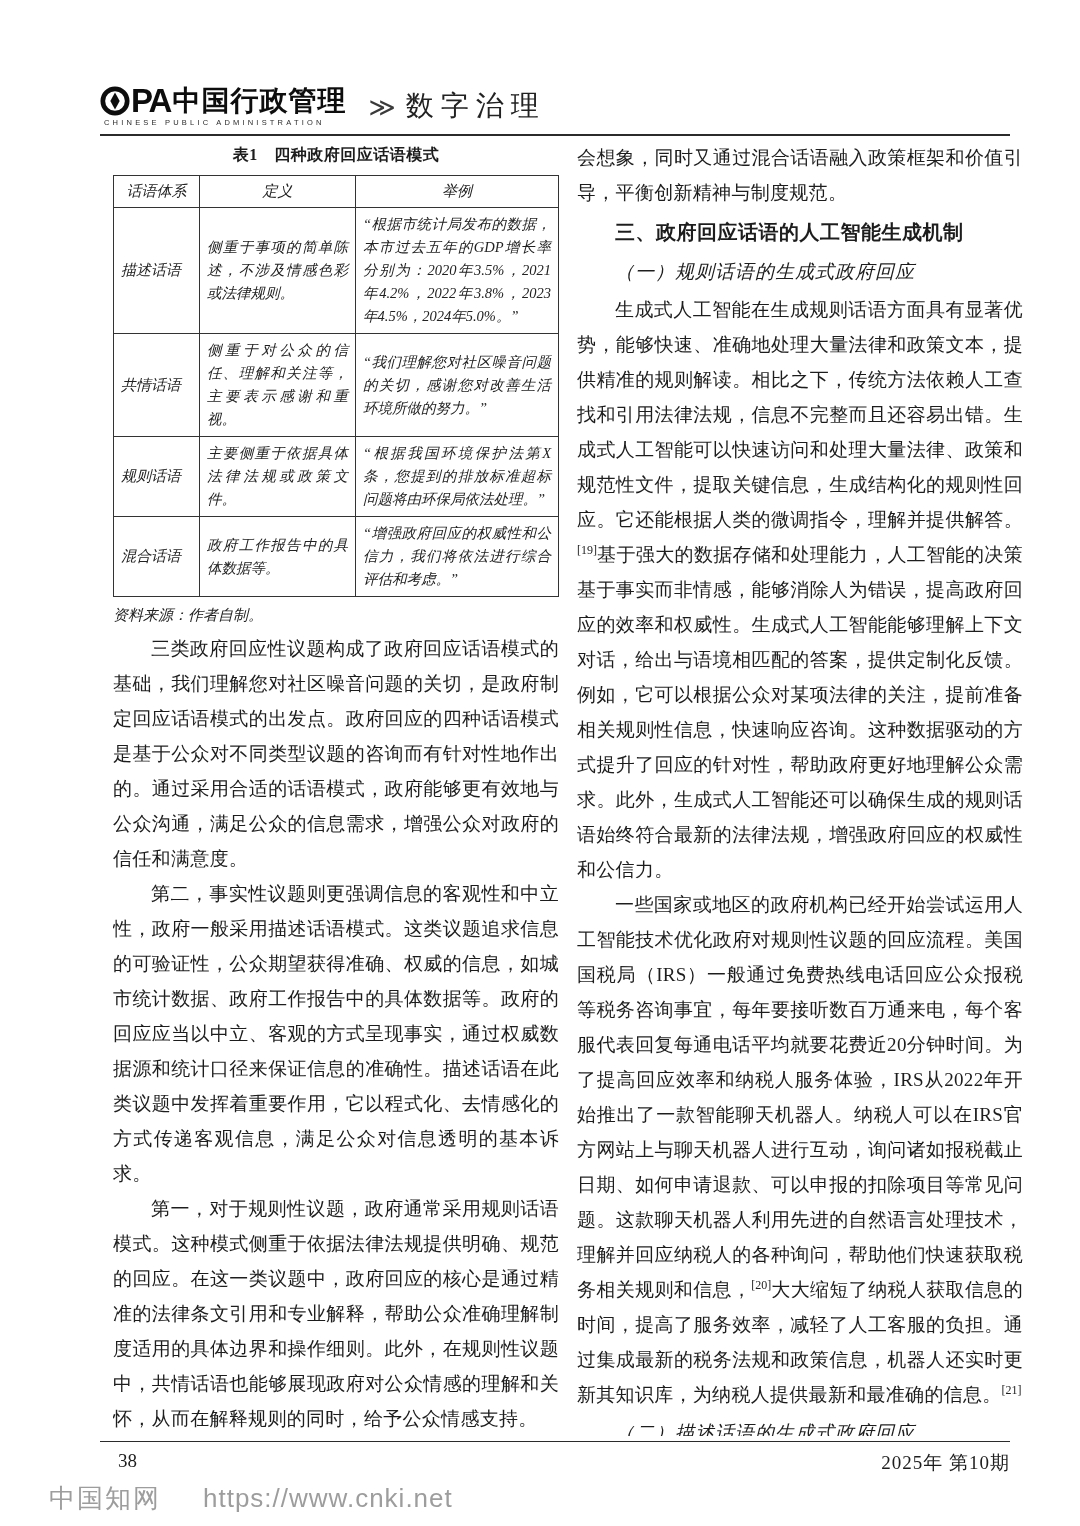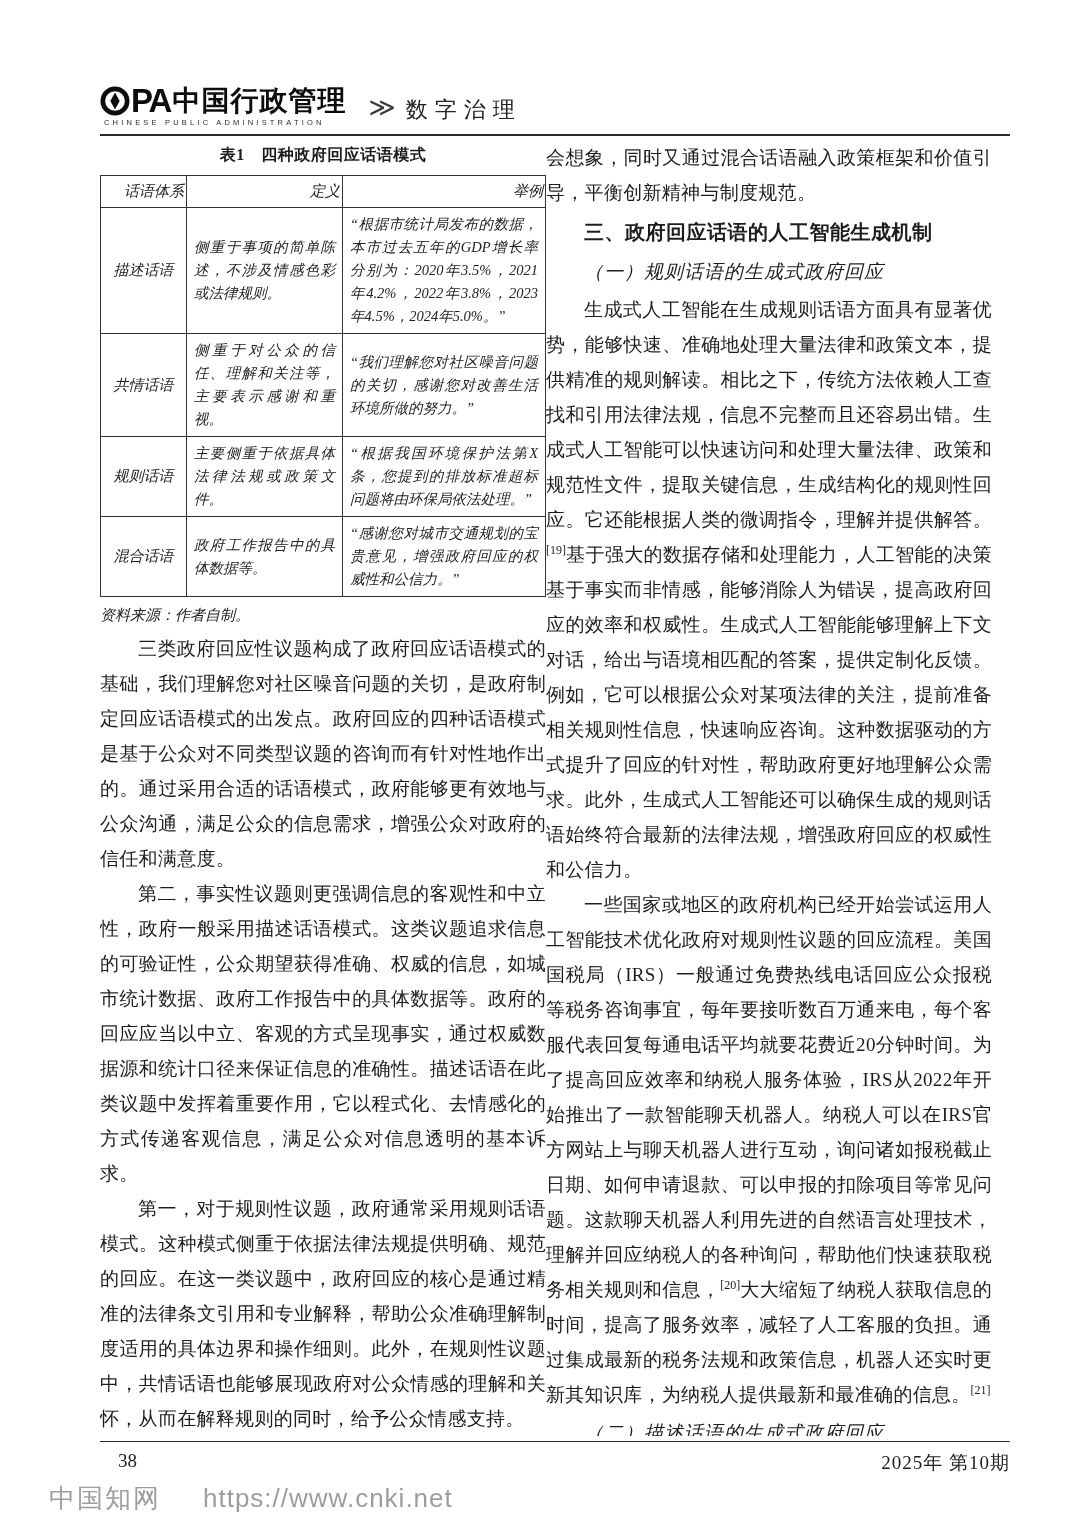--- a/index.html
+++ b/index.html
@@ -10,34 +10,34 @@
   
   .header{position:absolute;left:85px;right:85px;top:84px;}
   .header-line{display:flex;align-items:flex-end;}
   .logo-block{display:flex;flex-direction:column;}
   .logo-row{display:flex;align-items:center;line-height:1;}
   .logo-emblem{width:30px;height:30px;display:inline-block;margin-right:1px;}
   .logo-pa{font-family:"Liberation Sans","DejaVu Sans",sans-serif;font-weight:900;font-size:33px;letter-spacing:-2px;color:#0d0d0d;}
   .logo-cn{font-size:28px;font-weight:bold;color:#0d0d0d;letter-spacing:1px;margin-left:2px;}
   .logo-en{font-family:"Liberation Sans","DejaVu Sans",sans-serif;font-size:7.5px;letter-spacing:3.2px;color:#2a2a2a;margin-top:1px;padding-left:4px;white-space:nowrap;}
   .hdr-sep{font-size:26px;color:#3a3a3a;margin:0 14px 4px 22px;letter-spacing:-4px;}
-  .hdr-section{font-size:22px;color:#222;letter-spacing:7px;margin-bottom:2px;}
+  .hdr-section{font-size:28px;color:#222;letter-spacing:7px;margin-bottom:2px;}
   .header-rule{border-top:2px solid #2b2b2b;margin-top:7px;}
   
-  .columns{position:absolute;left:85px;top:140px;width:910px;height:1296px;display:flex;overflow:hidden;}
+  .columns{position:absolute;left:98px;top:140px;width:910px;height:1296px;display:flex;gap:18px;overflow:hidden;}
   .col{width:446px;}
   p{margin:0;text-align:justify;text-indent:2em;font-size:19px;line-height:35px;letter-spacing:0.3px;}
   p.noindent{text-indent:0;}
   
   .table-title{text-align:center;font-weight:bold;font-size:16px;margin:5px 0 9px;letter-spacing:0.5px;}
   table.dtable{width:100%;border-collapse:collapse;table-layout:fixed;}
   .dtable th,.dtable td{border:1.5px solid #333;padding:5px 7px;font-style:italic;font-weight:normal;color:#222;}
-  .dtable th{text-align:right;font-size:15px;padding:6px 2px;}
+  .dtable th{text-align:center;font-size:15px;padding:6px 2px;}
   .dtable td{font-size:14.5px;line-height:23px;vertical-align:middle;}
-  .dtable td.sys{text-align:center;font-size:15px;}
+  .dtable td.sys{text-align:left;font-size:15px;}
   .dtable td.def{text-align:justify;}
   .dtable td.ex{text-align:justify;}
   .table-source{font-size:15px;font-style:italic;margin:9px 0 6px;color:#222;}
   
   .sec-heading{font-family:"Liberation Sans","DejaVu Sans",sans-serif;font-weight:700;font-size:20px;line-height:35px;margin:5px 0 4px;text-indent:38px;letter-spacing:0.5px;}
   .sub-heading{font-size:19px;font-style:italic;line-height:35px;margin:3px 0 3px;text-indent:38px;letter-spacing:1px;font-weight:normal;}
   sup.ref{font-size:12px;line-height:0;vertical-align:super;letter-spacing:0;}
   
   .footer-rule{position:absolute;left:85px;right:85px;top:1441px;border-top:1.5px solid #2b2b2b;}
   .footer-row{position:absolute;left:85px;right:85px;top:1450px;display:flex;justify-content:space-between;font-size:19px;color:#1d1d1d;}
@@ -98,21 +98,21 @@
           <td class="ex">“我们理解您对社区噪音问题的关切，感谢您对改善生活环境所做的努力。”</td>
         </tr>
         <tr>
           <td class="sys">规则话语</td>
           <td class="def">主要侧重于依据具体法律法规或政策文件。</td>
           <td class="ex">“根据我国环境保护法第X条，您提到的排放标准超标问题将由环保局依法处理。”</td>
         </tr>
         <tr>
           <td class="sys">混合话语</td>
           <td class="def">政府工作报告中的具体数据等。</td>
-          <td class="ex">“感谢您对城市交通规划的宝贵意见，增强政府回应的权威性和公信力。”</td>
+          <td class="ex">“增强政府回应的权威性和公信力，我们将依法进行综合评估和考虑。”</td>
         </tr>
       </tbody>
         </table>
       <div class="table-source">资料来源：作者自制。</div>
       <p>三类政府回应性议题构成了政府回应话语模式的基础，我们理解您对社区噪音问题的关切，是政府制定回应话语模式的出发点。政府回应的四种话语模式是基于公众对不同类型议题的咨询而有针对性地作出的。通过采用合适的话语模式，政府能够更有效地与公众沟通，满足公众的信息需求，增强公众对政府的信任和满意度。</p>
       <p>第二，事实性议题则更强调信息的客观性和中立性，政府一般采用描述话语模式。这类议题追求信息的可验证性，公众期望获得准确、权威的信息，如城市统计数据、政府工作报告中的具体数据等。政府的回应应当以中立、客观的方式呈现事实，通过权威数据源和统计口径来保证信息的准确性。描述话语在此类议题中发挥着重要作用，它以程式化、去情感化的方式传递客观信息，满足公众对信息透明的基本诉求。</p>
       <p>第一，对于规则性议题，政府通常采用规则话语模式。这种模式侧重于依据法律法规提供明确、规范的回应。在这一类议题中，政府回应的核心是通过精准的法律条文引用和专业解释，帮助公众准确理解制度适用的具体边界和操作细则。此外，在规则性议题中，共情话语也能够展现政府对公众情感的理解和关怀，从而在解释规则的同时，给予公众情感支持。</p>
 
     </section>
 

